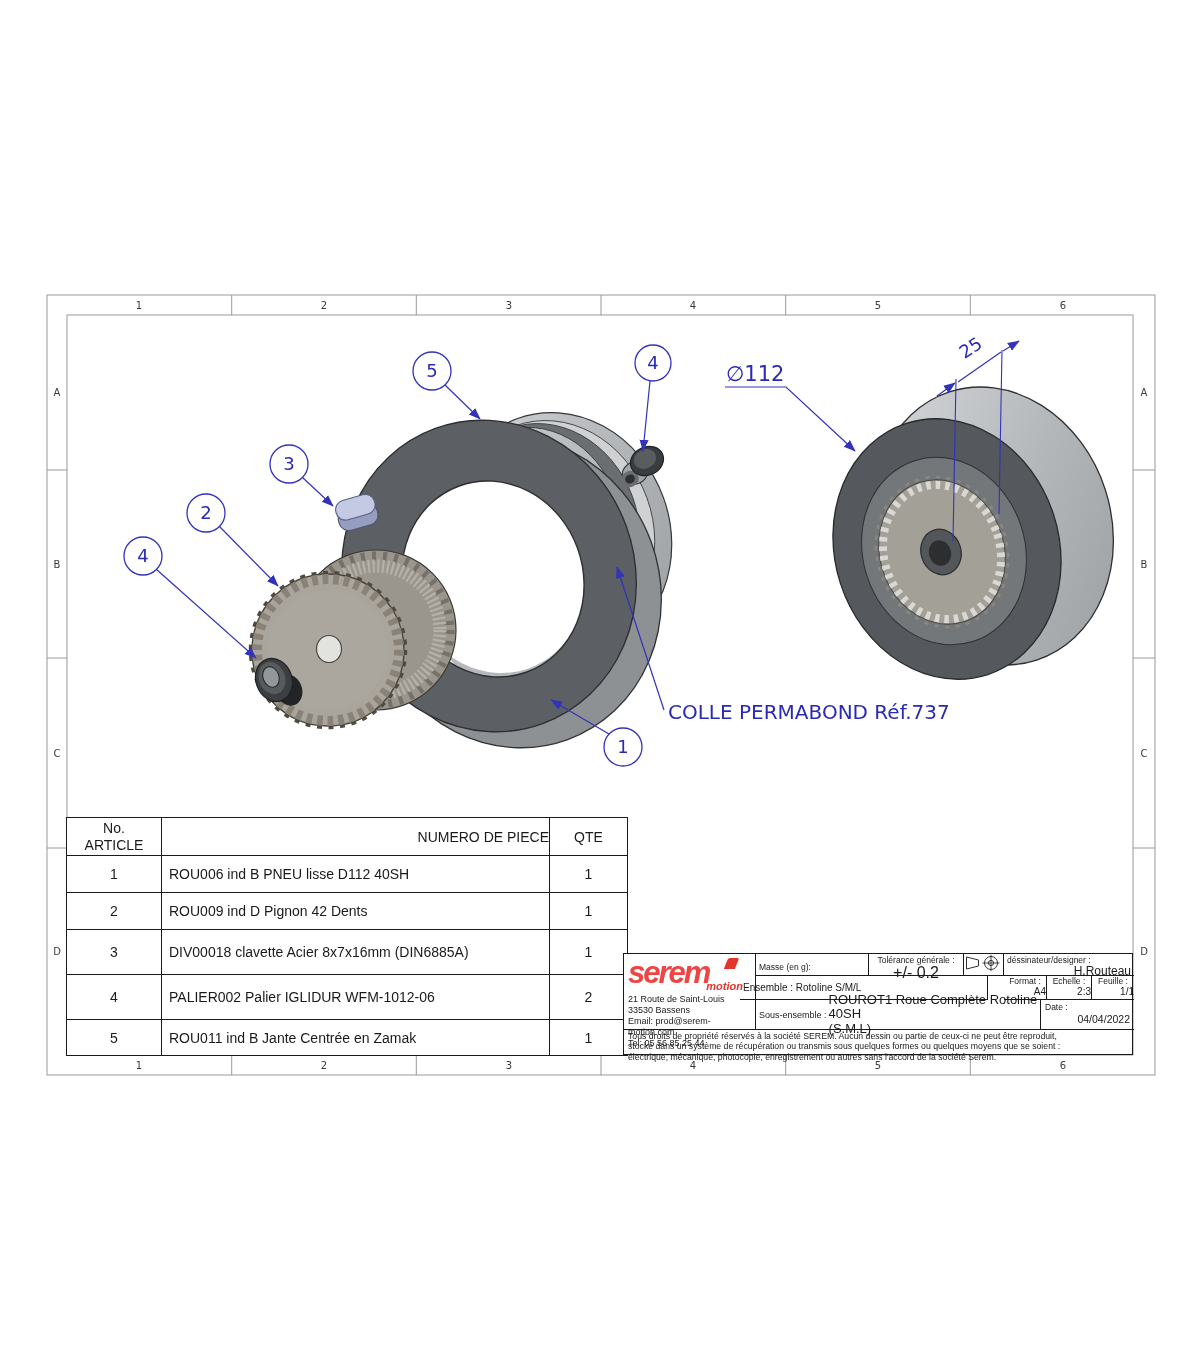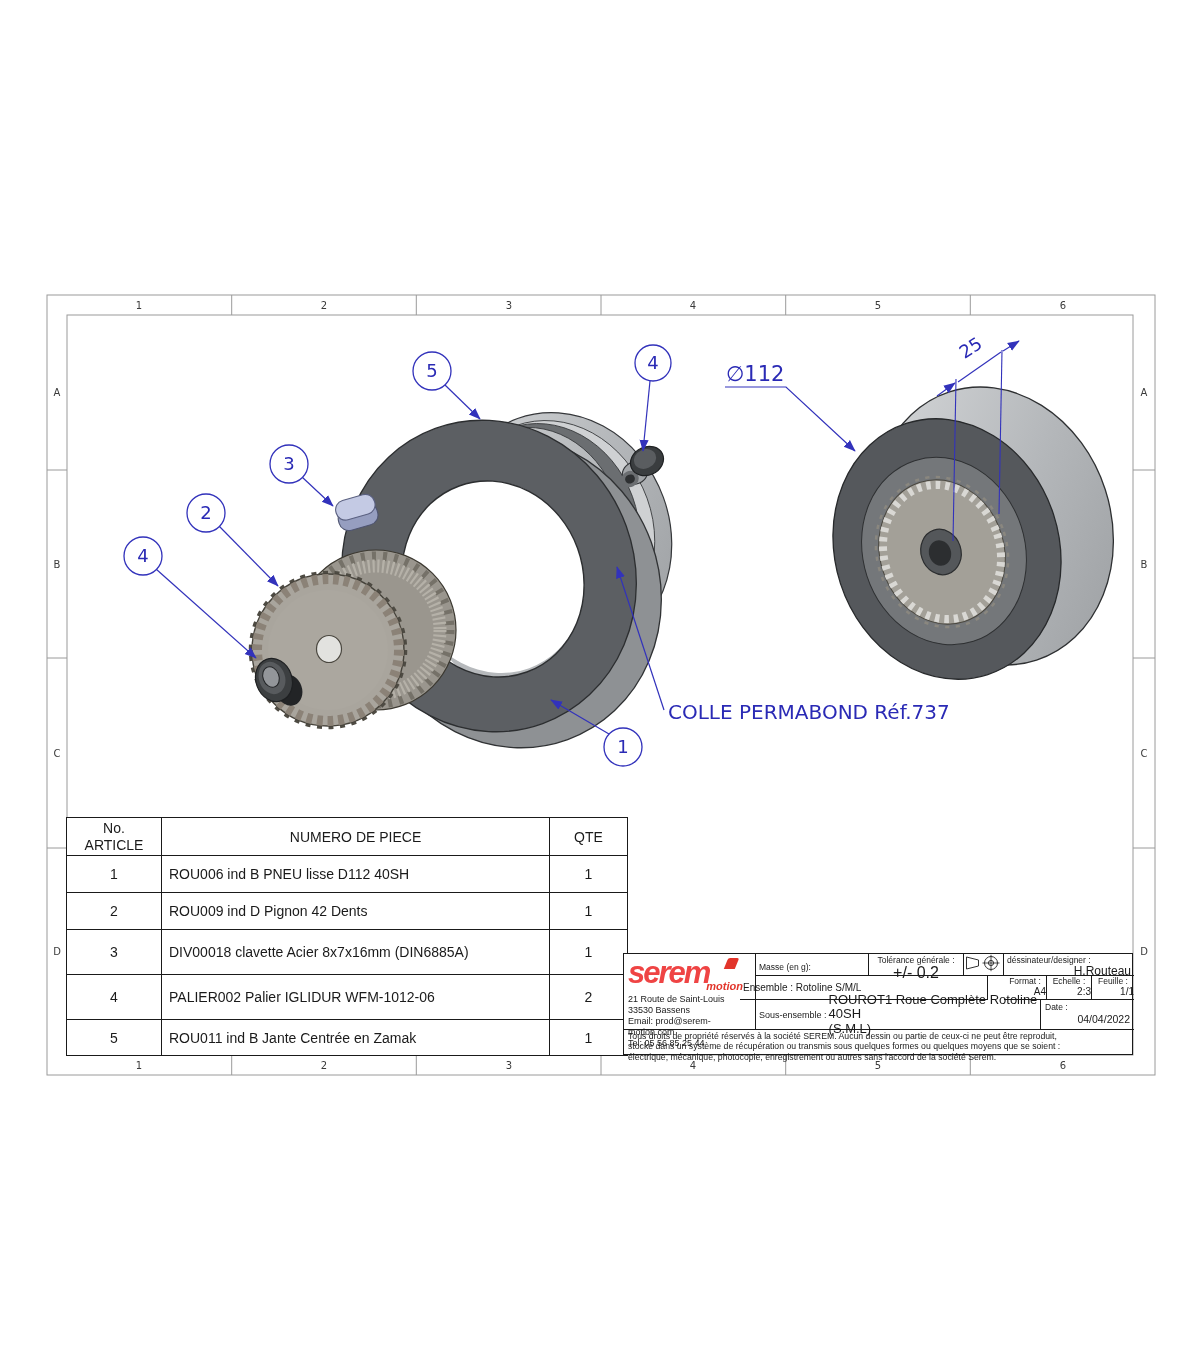--- a/index.html
+++ b/index.html
@@ -235,21 +235,21 @@
   <text x="726" y="381" font-size="21" fill="#2a2ab5">∅112</text>
   <text x="974" y="353" font-size="18" fill="#2a2ab5" text-anchor="middle" transform="rotate(-33 974 353)">25</text>
 </svg>
 
 <div id="bom">
   <table>
     <tbody>
           <tr style="height:38px;">
       <th class="c-no hdr hdr-article">No.
 ARTICLE</th>
-      <th class="c-piece hdr" style="text-align:center;padding-left:0;">NUMERO DE PIECE</th>
+      <th class="c-piece hdr" style="text-align:right;padding-left:0;">NUMERO DE PIECE</th>
       <th class="c-qty hdr">QTE</th>
     </tr>
     <tr style="height:37px;">
       <td class="c-no">1</td>
       <td class="c-piece">ROU006 ind B PNEU lisse D112 40SH</td>
       <td class="c-qty">1</td>
     </tr>
     <tr style="height:37px;">
       <td class="c-no">2</td>
       <td class="c-piece">ROU009 ind D Pignon 42 Dents</td>

